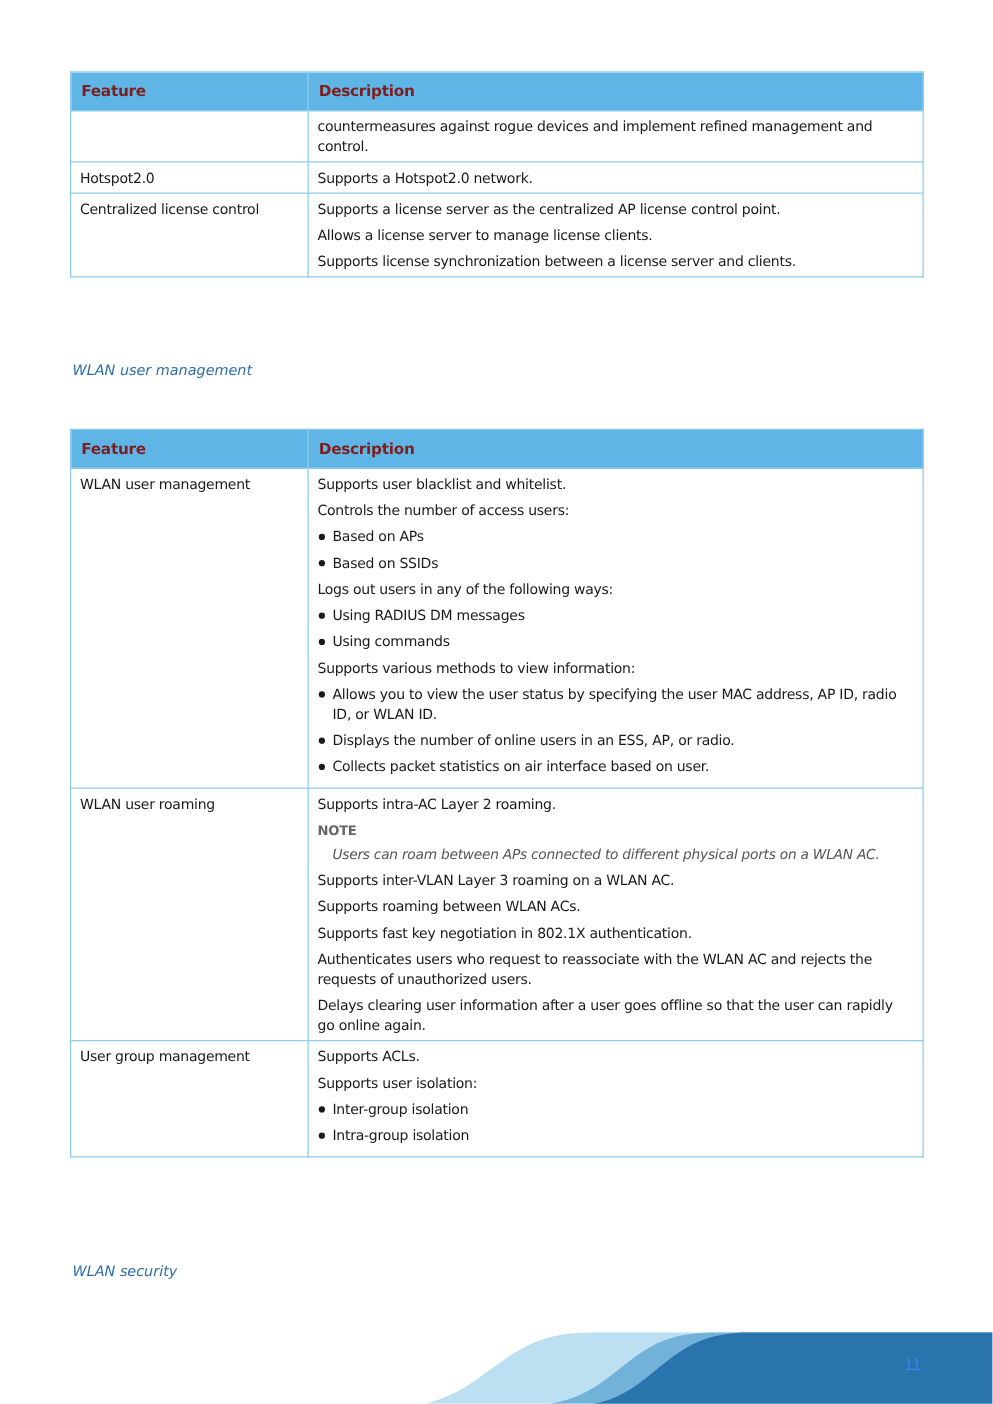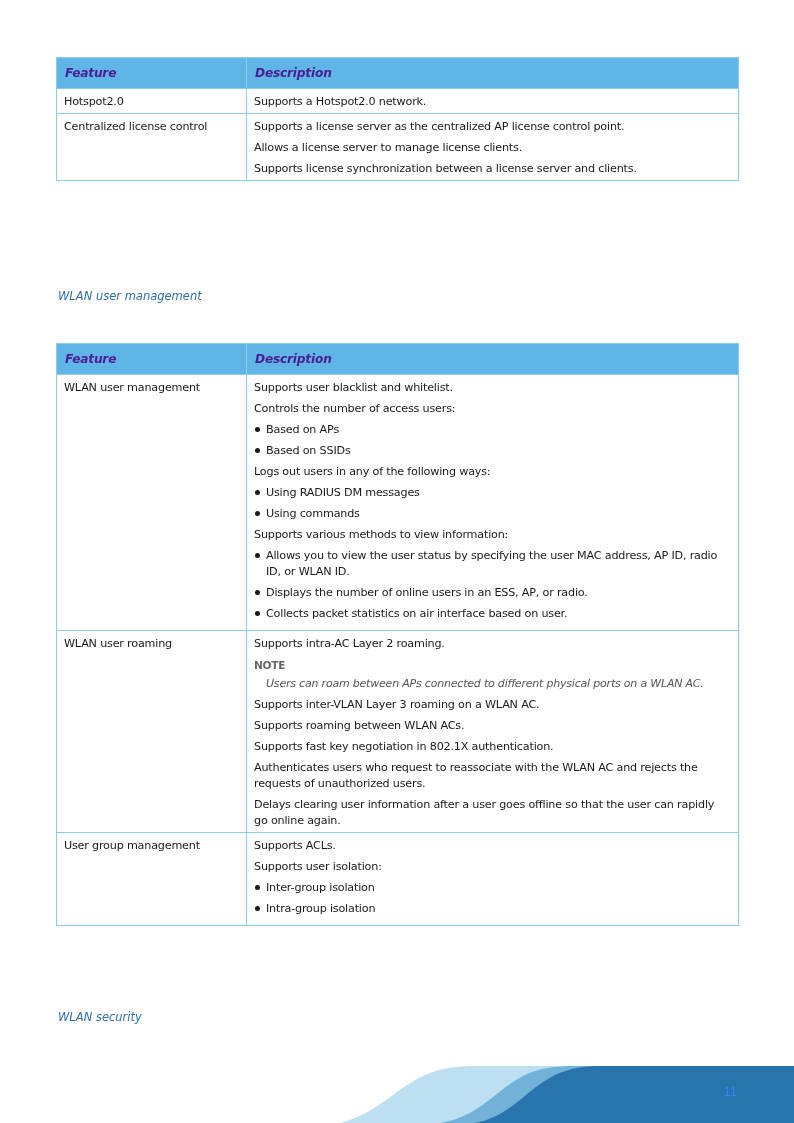--- a/index.html
+++ b/index.html
@@ -8,24 +8,23 @@
     font-family: "DejaVu Sans", sans-serif; color: #1a1a1a;
   }
   table.ft {
     position: absolute; left: 56px; width: 682px;
     border-collapse: collapse; table-layout: fixed;
     font-size: 11.2px; letter-spacing: -0.2px;
   }
   table.ft col.c1 { width: 190px; }
   table.ft col.c2 { width: 492px; }
   table.ft th {
-    background: #5fb6e6; color: #4c1d95; font-weight: bold; text-align: left;
+    background: #5fb6e6; color: #7f1d1d; font-weight: bold; text-align: left;
     font-size: 12.2px; padding: 0 8px; height: 30px;
     border: 1px solid #8ccbee;
-    font-style: italic;
   }
   table.ft td {
     vertical-align: top; border: 1px solid #8ccbee;
     padding: 5px 7px 3px 7px; line-height: 16px;
   }
   .p { margin: 0 0 5px 0; }
   .p:last-child { margin-bottom: 0; }
   .li { margin: 0 0 5px 0; padding-left: 12px; position: relative; }
   .li::before {
     content: ""; position: absolute; left: 1px; top: 5px;
@@ -48,20 +47,26 @@
       <col class="c1">
       <col class="c2">
     </colgroup>
   <thead>
     <tr>
       <th>Feature</th>
       <th>Description</th>
     </tr>
   </thead>
   <tbody id="t1body">
+      <tr>
+        <td></td>
+        <td>
+          <div class="p">countermeasures against rogue devices and implement refined management and control.</div>
+        </td>
+      </tr>
       <tr>
         <td>Hotspot2.0</td>
         <td>
           <div class="p">Supports a Hotspot2.0 network.</div>
         </td>
       </tr>
       <tr>
         <td>Centralized license control</td>
         <td>
           <div class="p">Supports a license server as the centralized AP license control point.</div>

